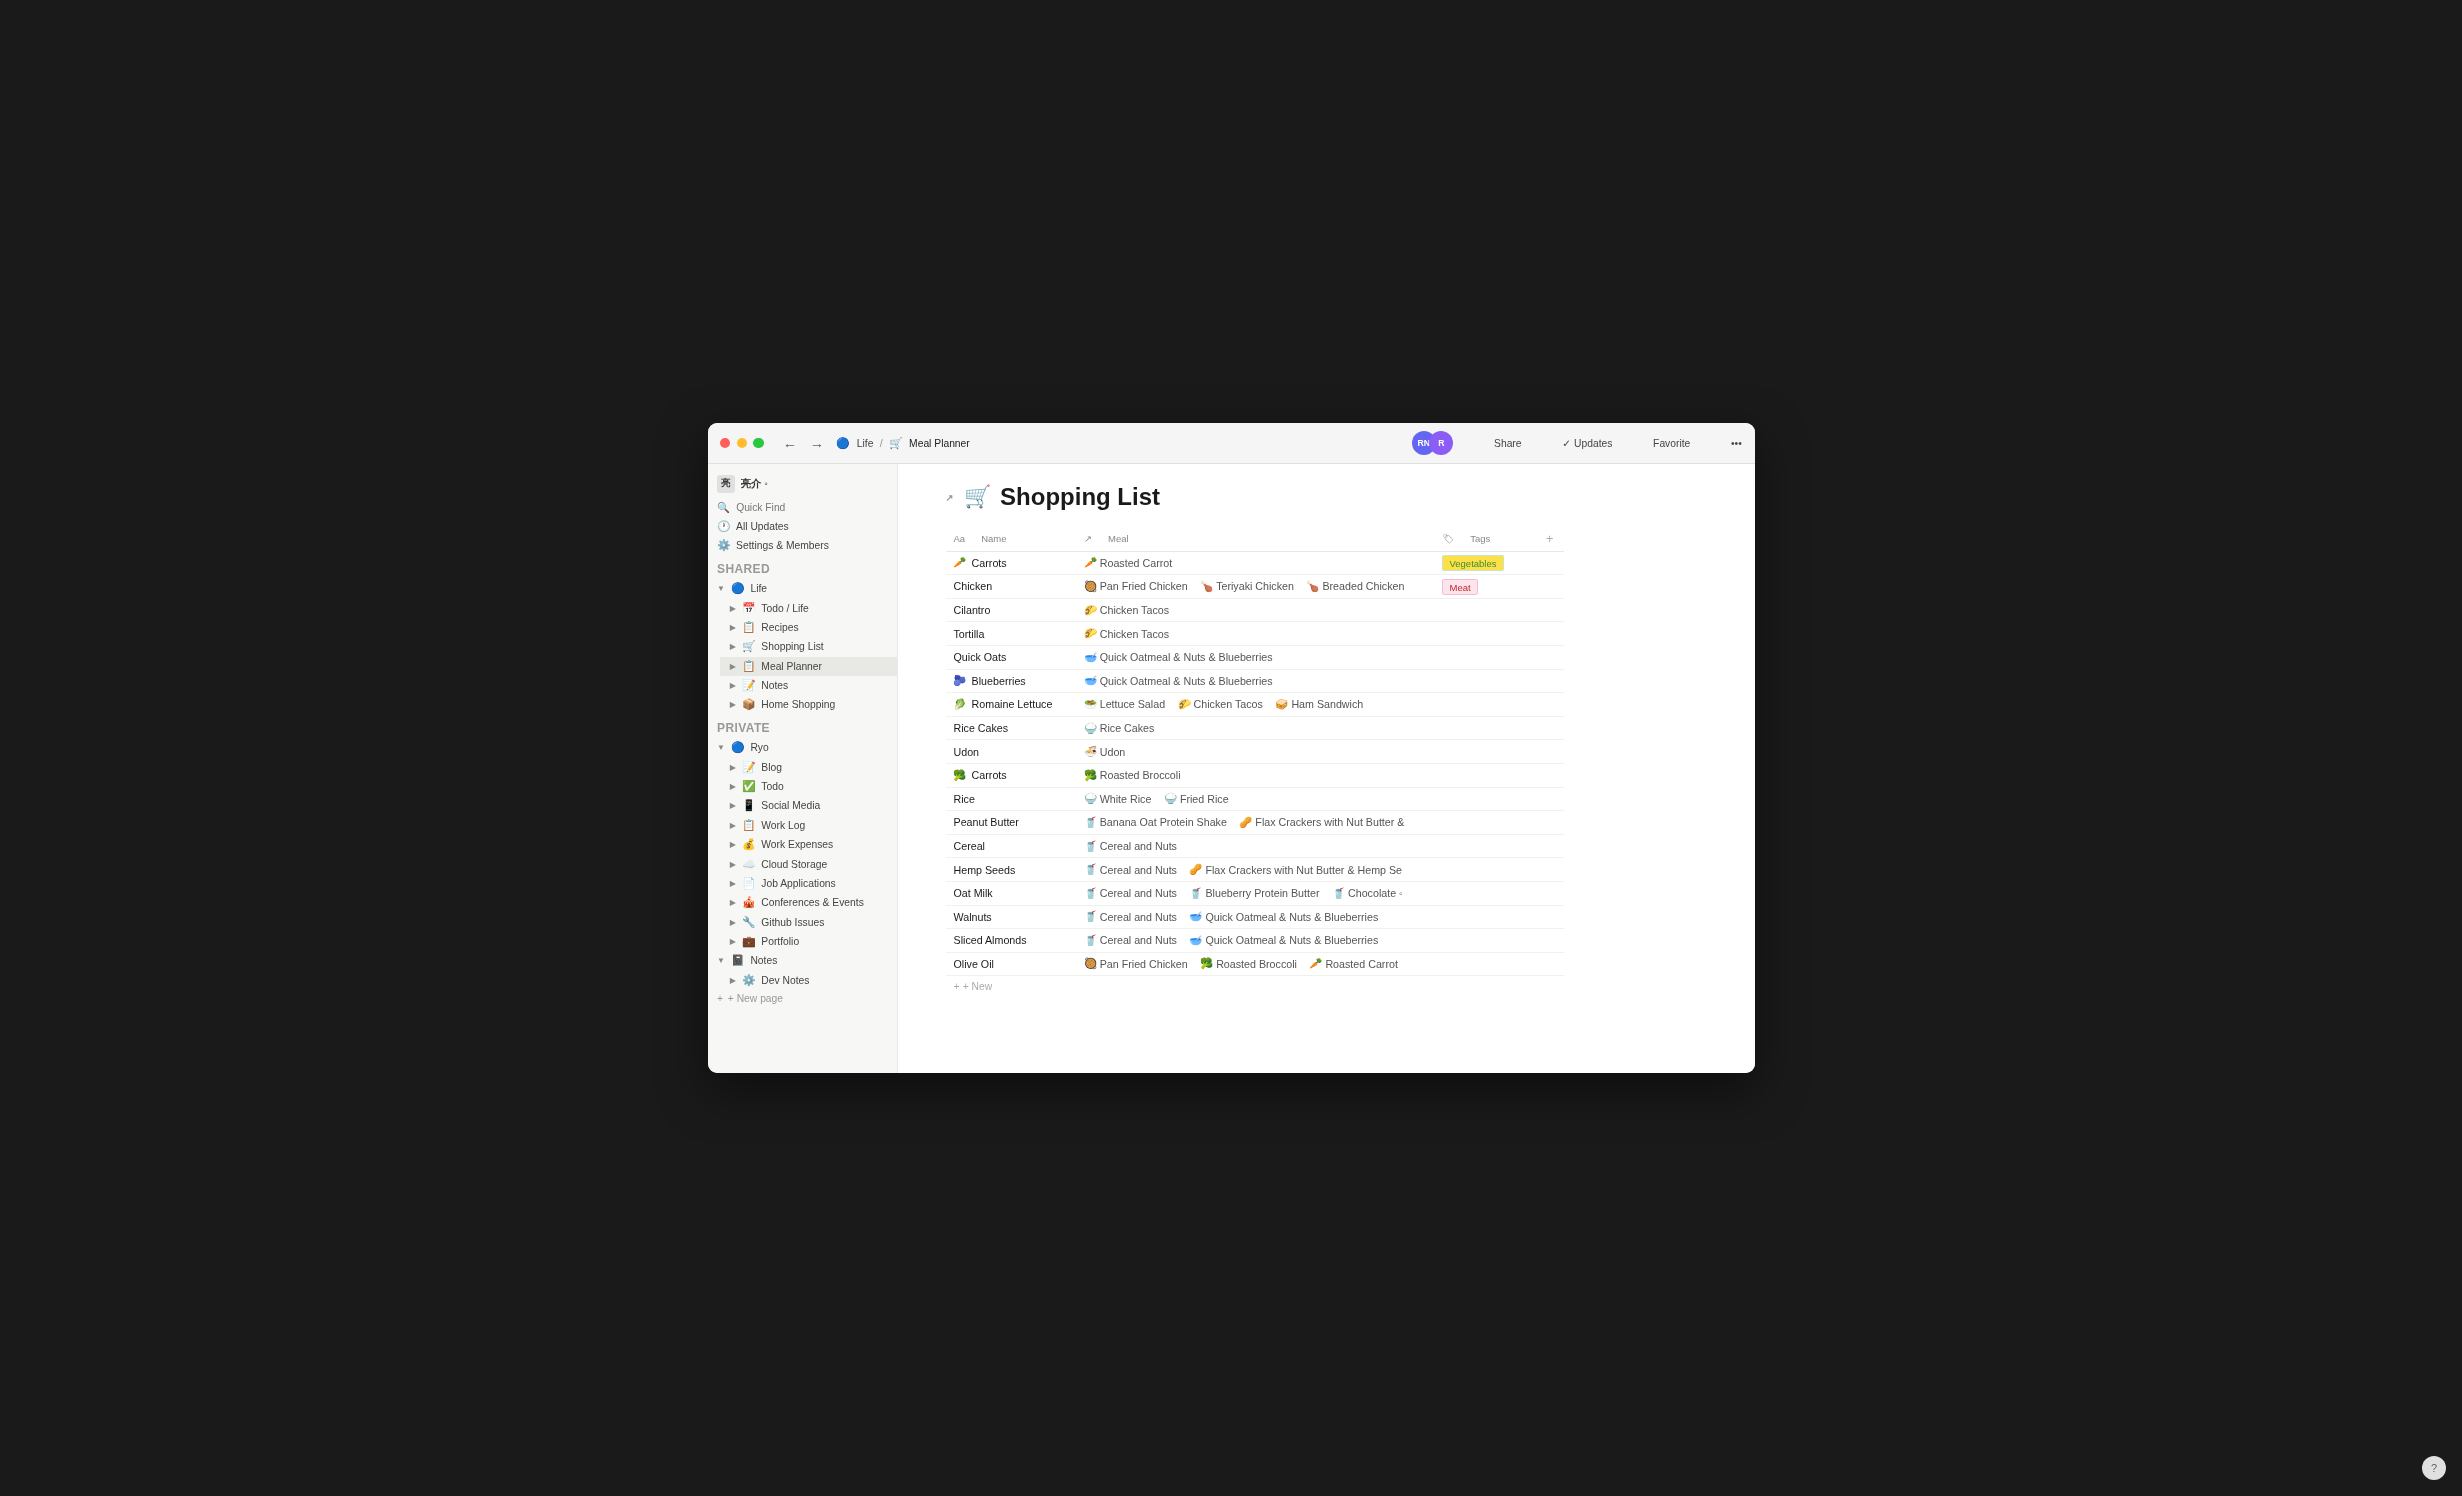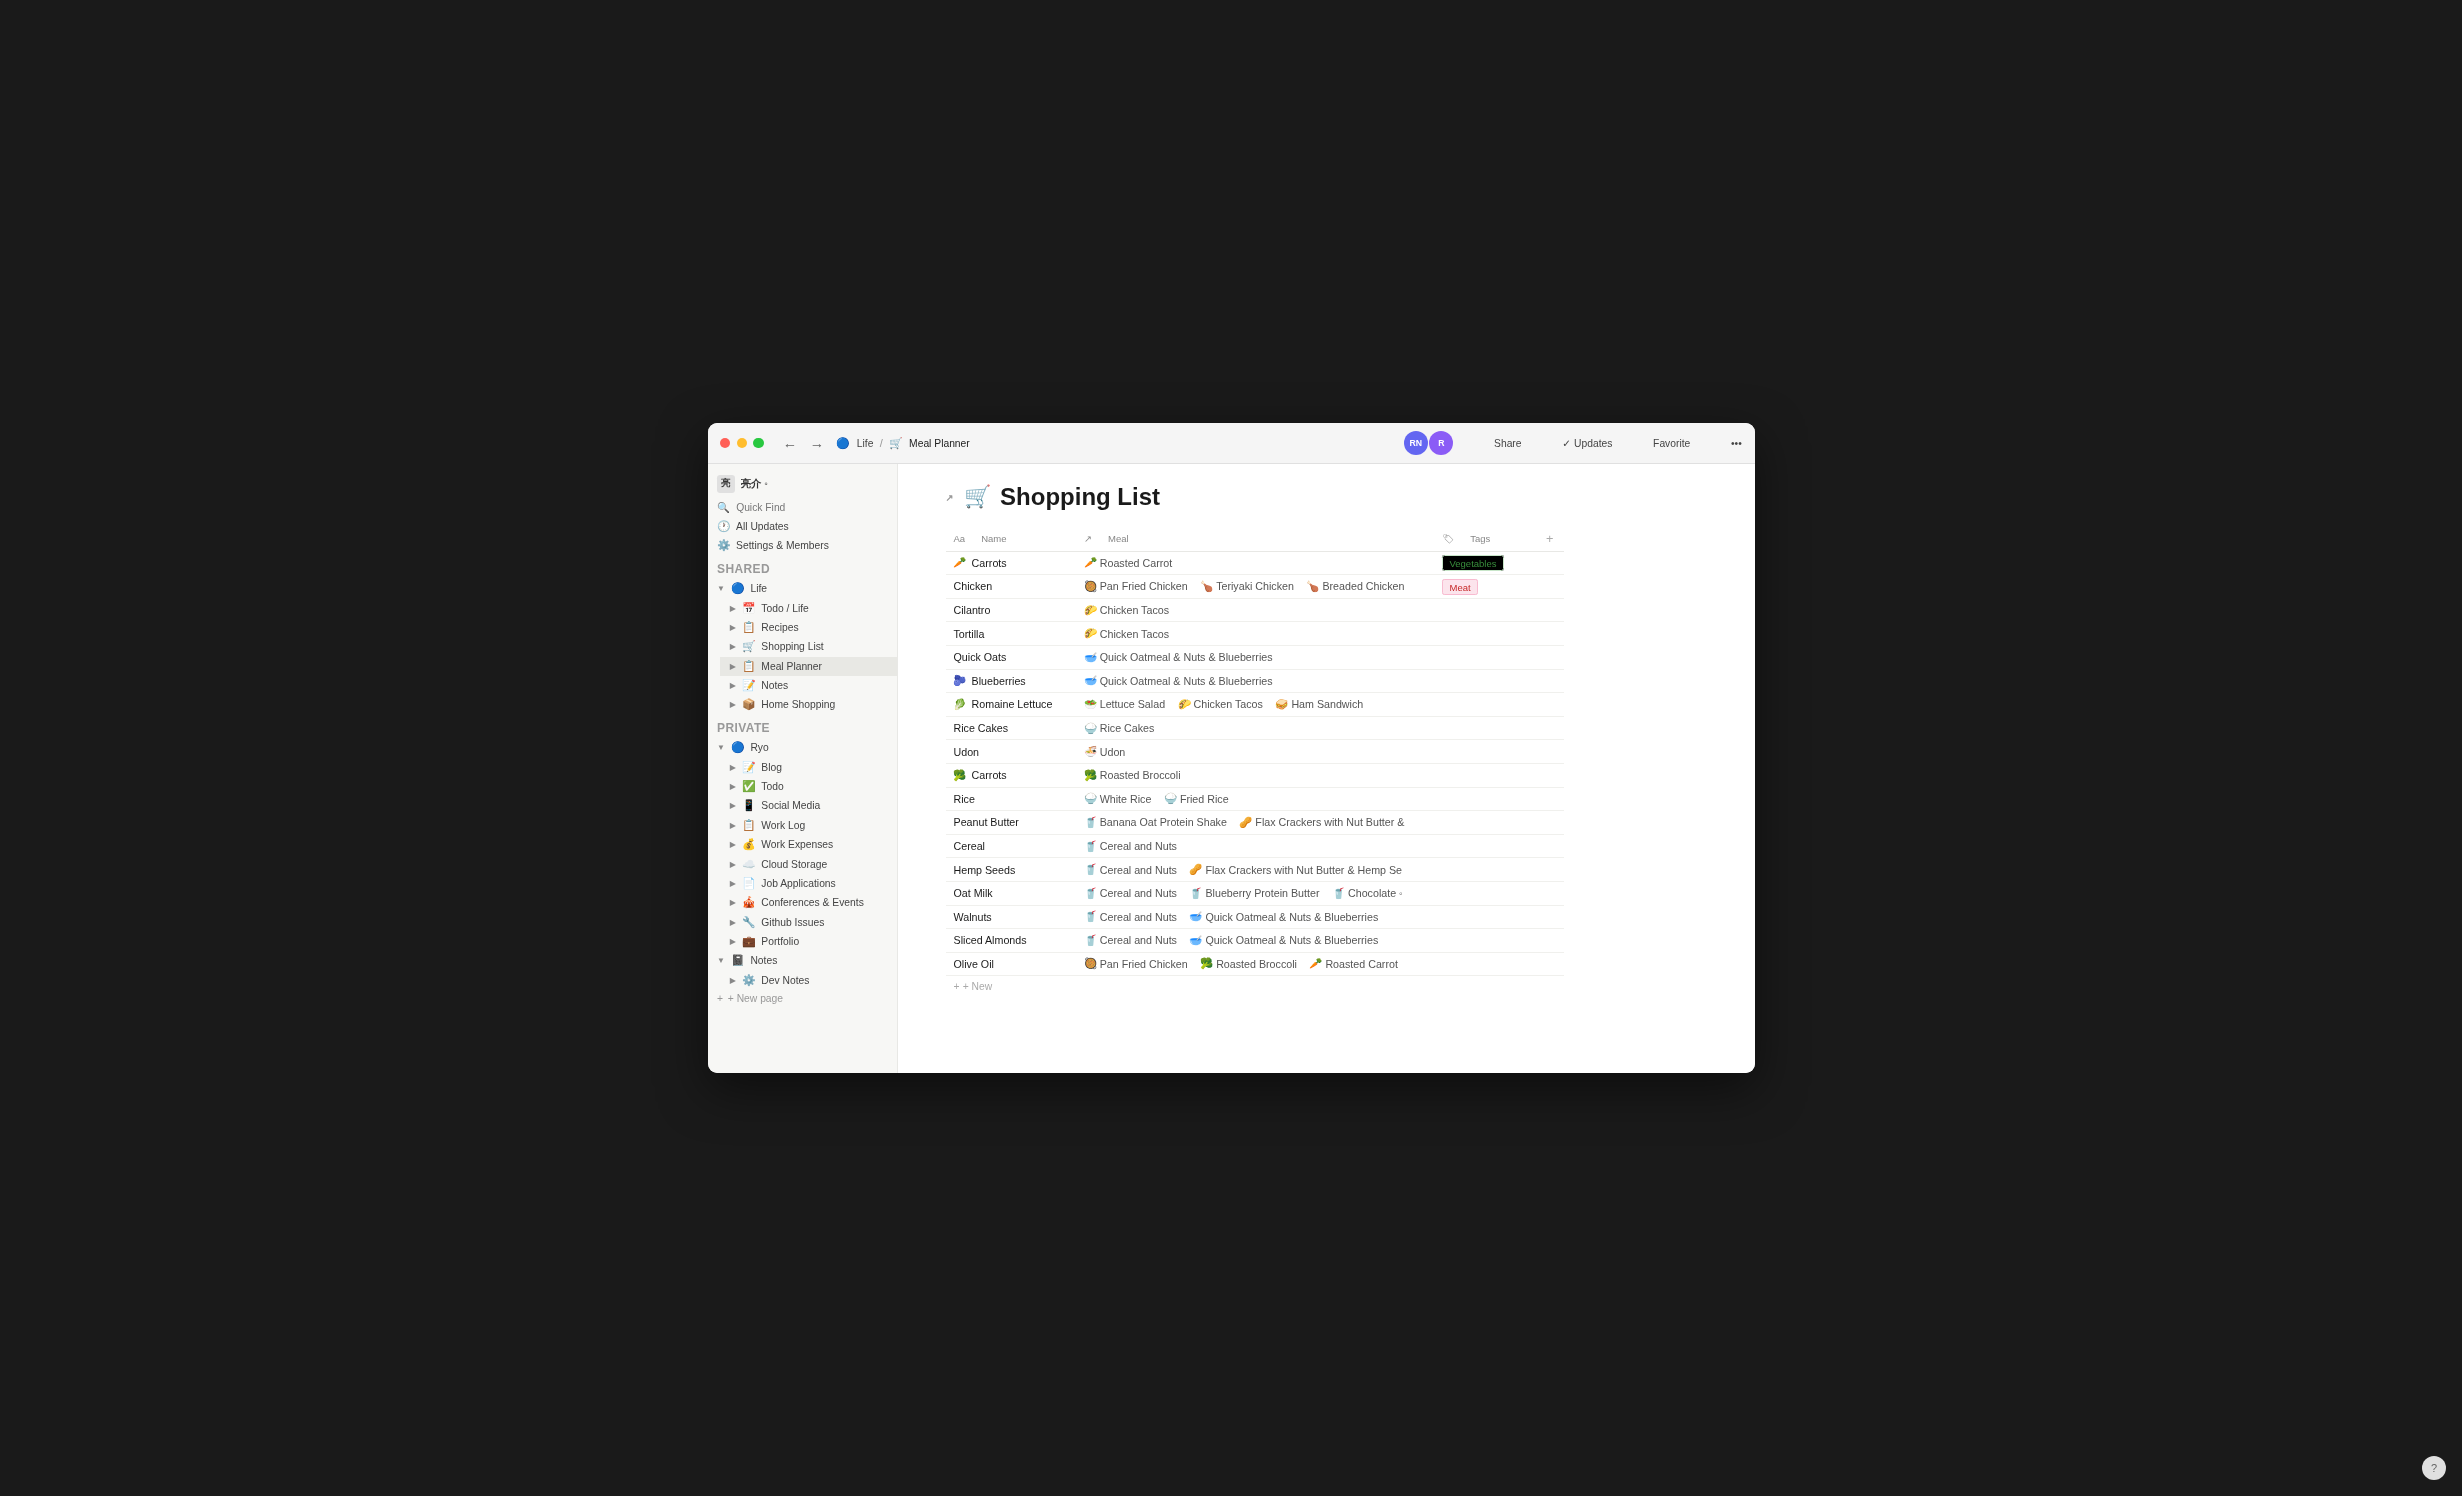--- a/index.html
+++ b/index.html
@@ -77,21 +77,20 @@
       background: #6366f1;
       color: white;
       font-size: 8.7px;
       display: flex;
       align-items: center;
       justify-content: center;
       font-weight: 600;
     }
     .avatar-group {
       display: flex;
-      gap: 8px;
     }
     .avatar-group .avatar:last-child {
       margin-left: -6.3px;
       background: #8b5cf6;
     }
     .header-btn {
       background: none;
       border: none;
       cursor: pointer;
       font-size: 10.3px;
@@ -247,21 +246,21 @@
       color: #555;
     }
     .tag-badge {
       background: #f0f0ec;
       border: 0.8px solid #e0e0dc;
       border-radius: 2.4px;
       padding: 1.6px 6.3px;
       font-size: 9.5px;
       color: #555;
     }
-    .tag-badge.vegetables { background: #000000; border-color: #c8e6c9; color: #388e3c; text-align: right; }
+    .tag-badge.vegetables { background: #fde047; border-color: #c8e6c9; color: #388e3c; text-align: right; }
     .tag-badge.meat { background: #fce4ec; border-color: #f8bbd0; color: #c62828; }
     .add-col-btn {
       color: #aaa;
       cursor: pointer;
       font-size: 12.7px;
       text-align: center;
     }
     .new-row {
       padding: 4.8px 8px;
       font-size: 10.3px;

